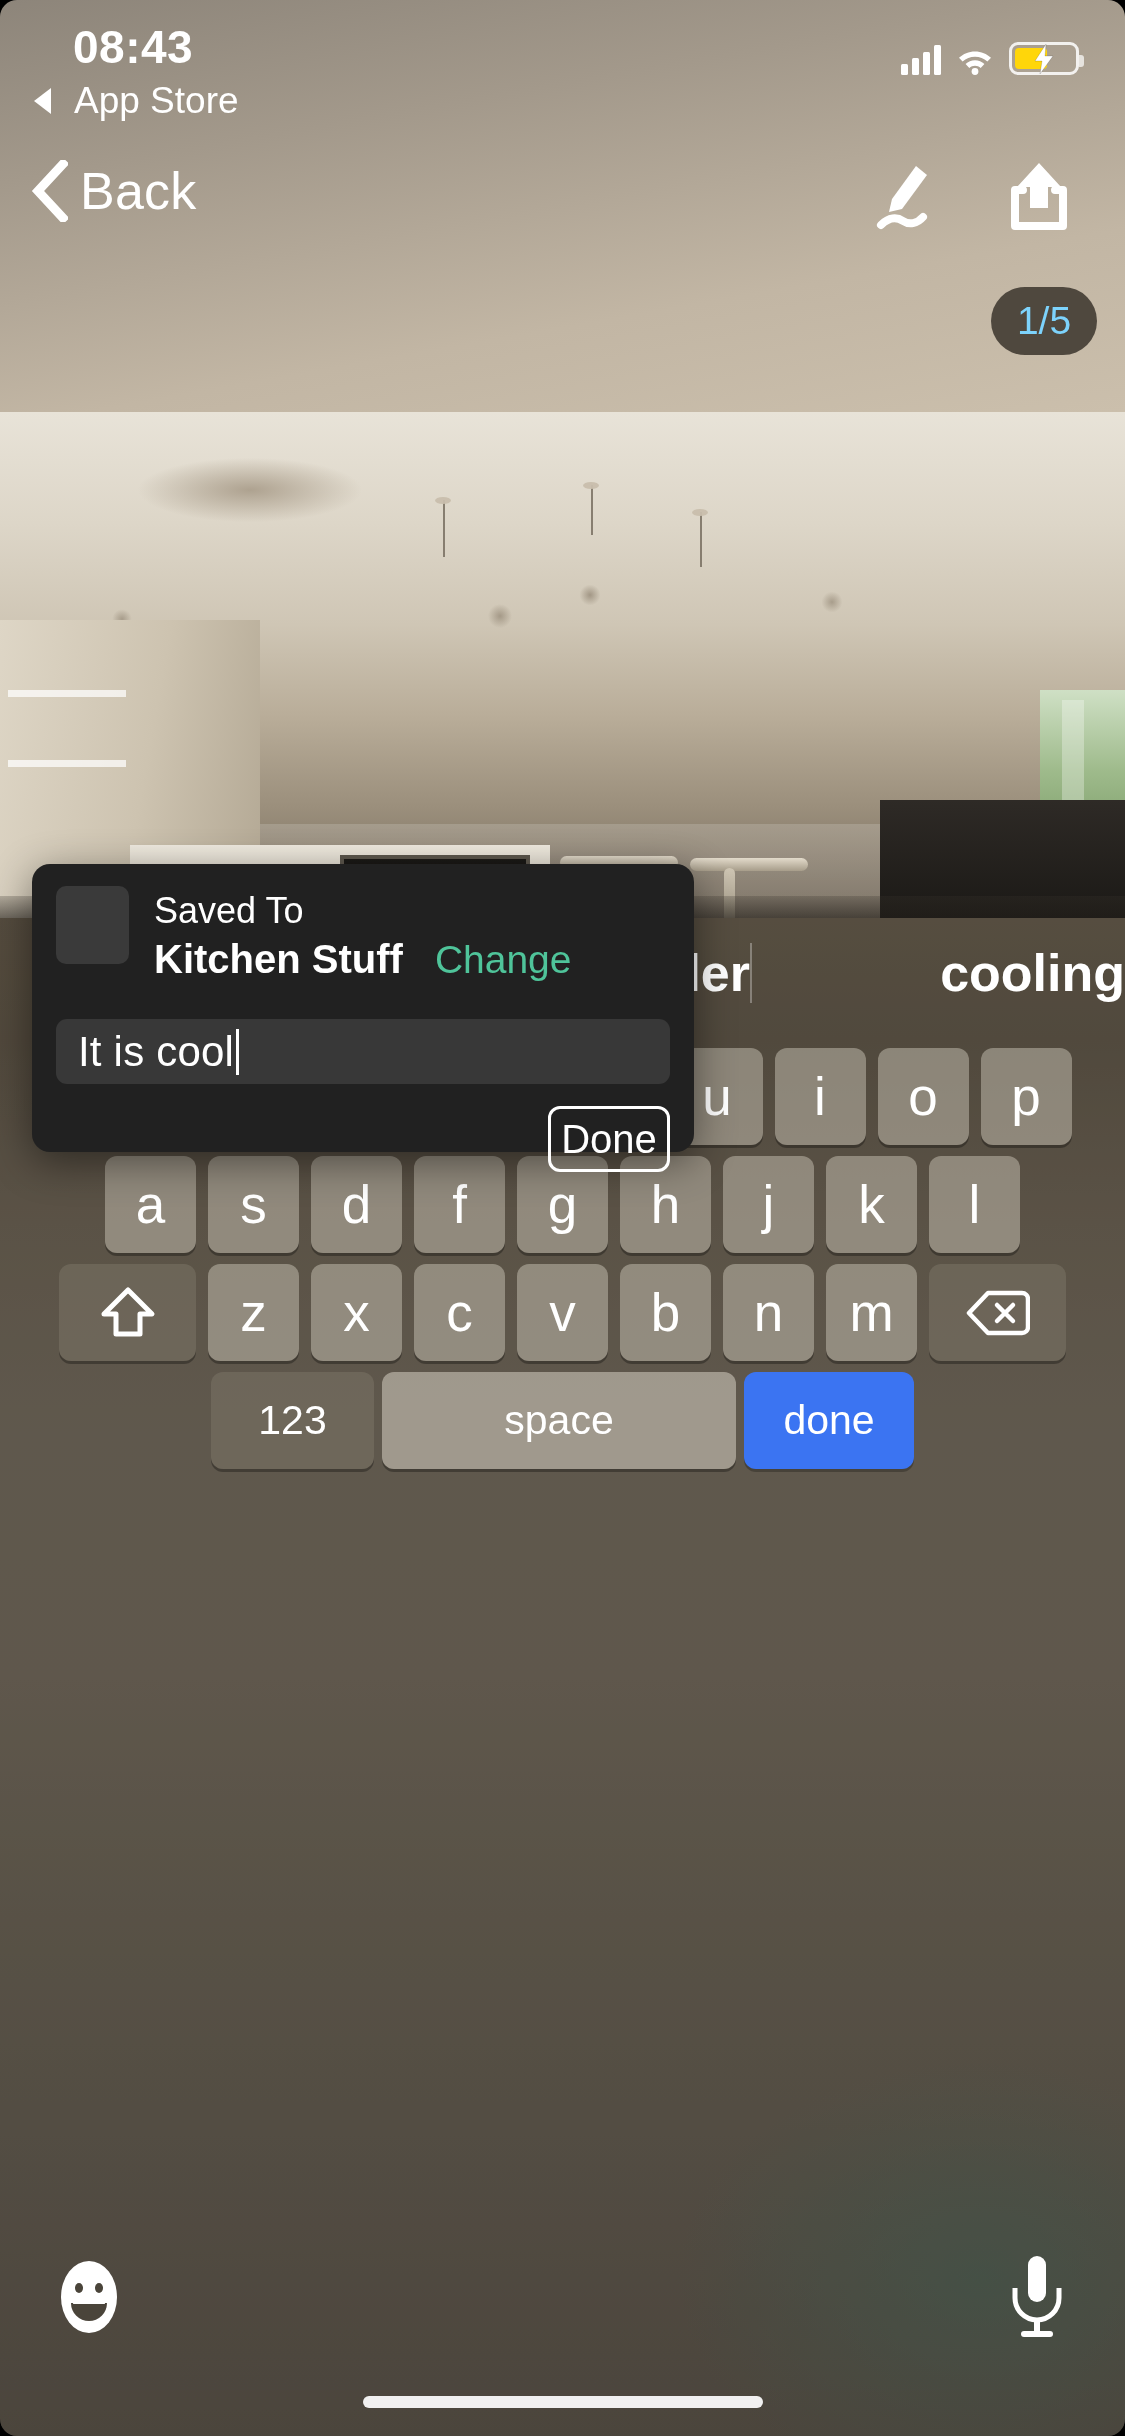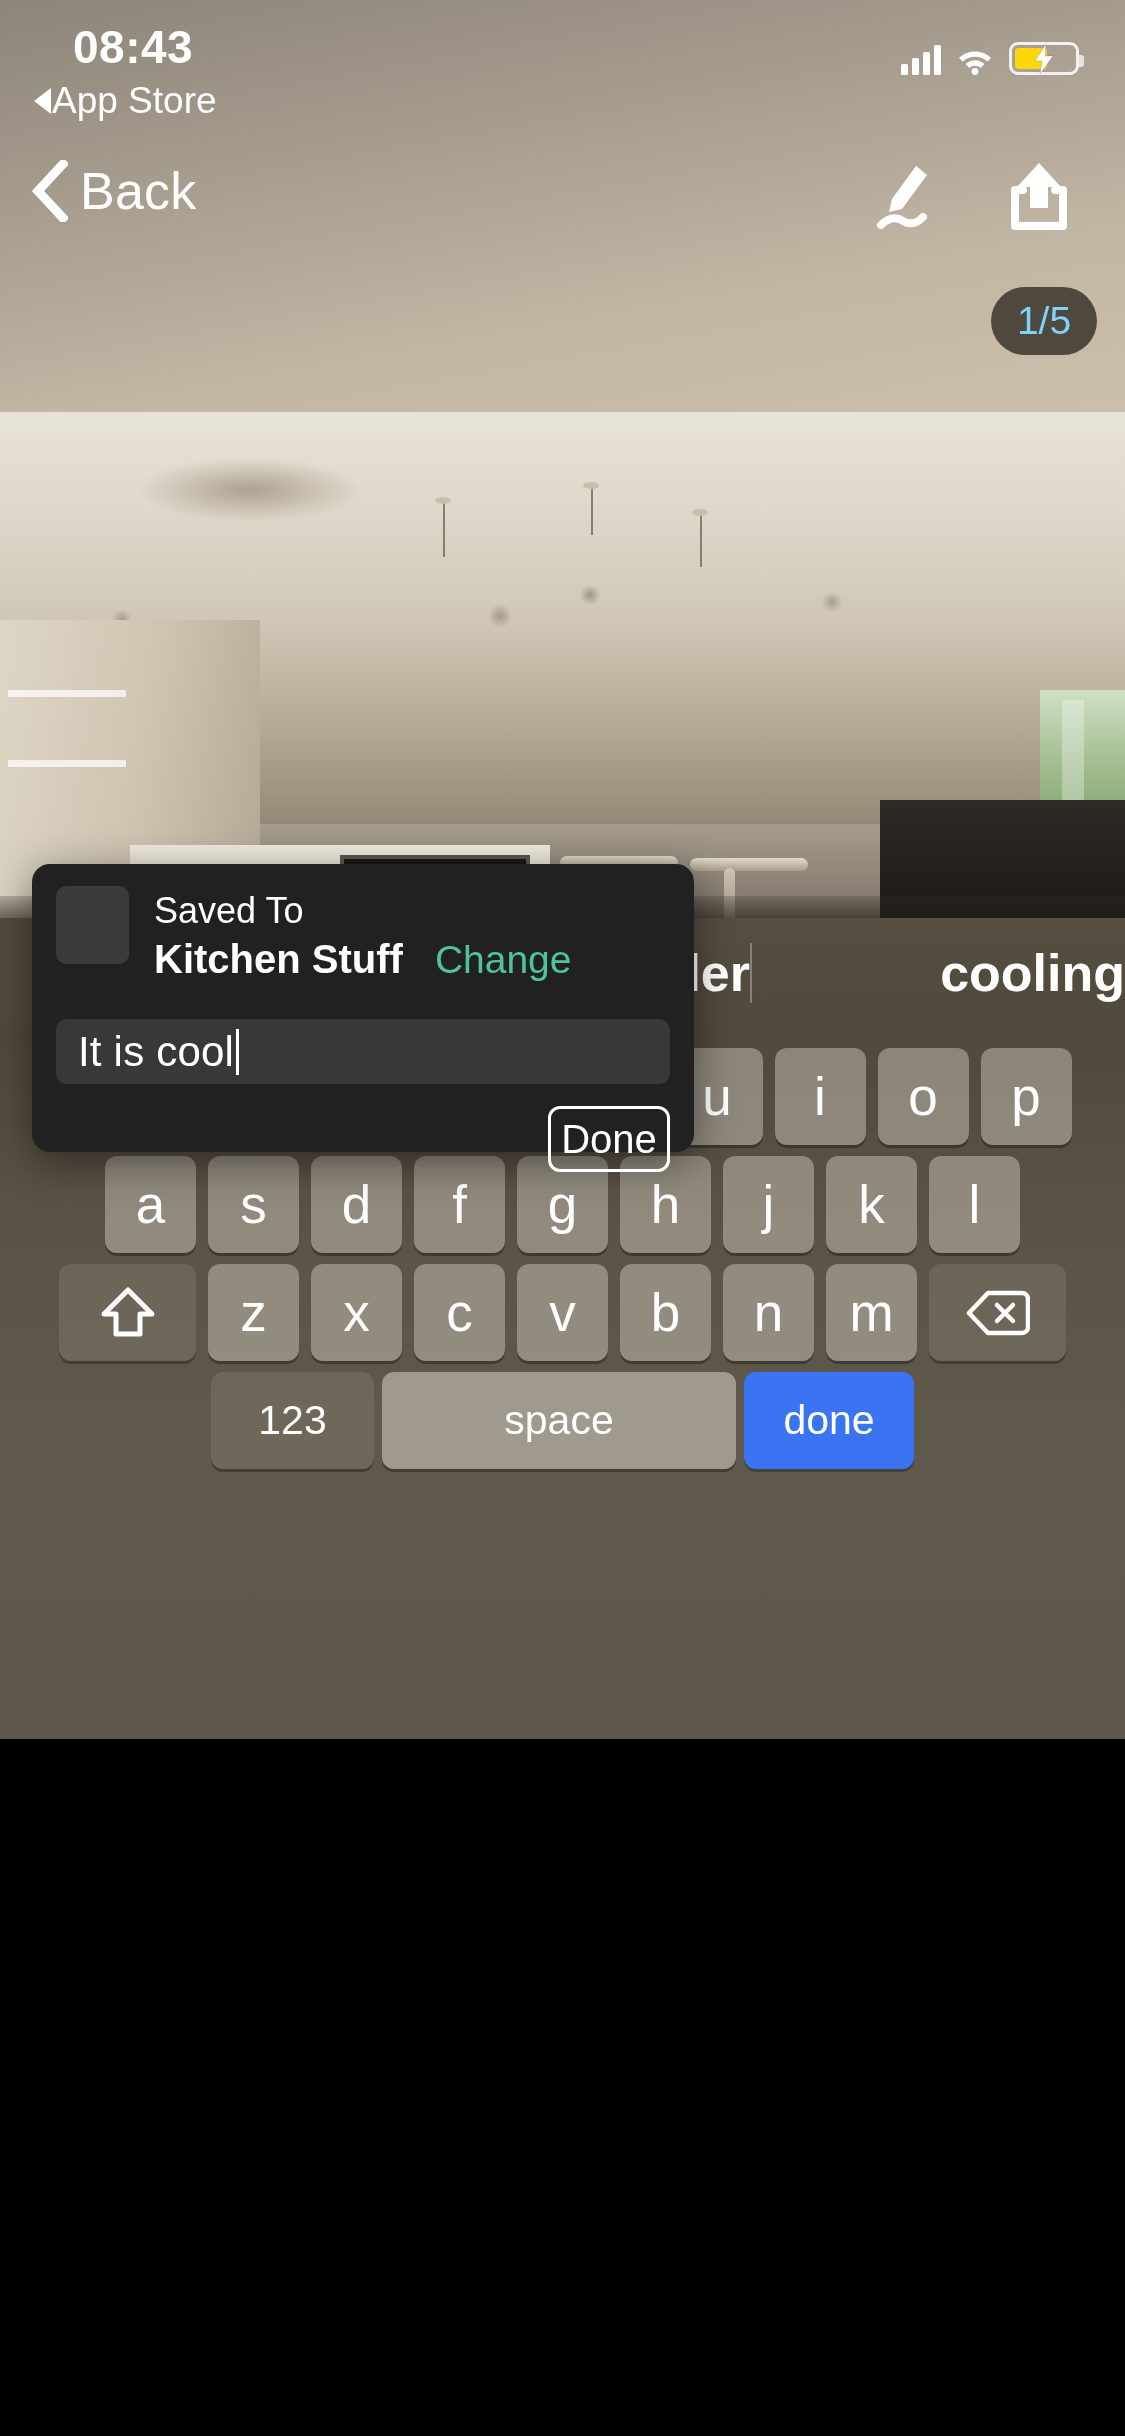--- a/index.html
+++ b/index.html
@@ -5,21 +5,21 @@
   * { margin:0; padding:0; box-sizing:border-box; }
   html,body { width:1125px; height:2436px; overflow:hidden; }
   body {
     font-family:"Liberation Sans", sans-serif;
     background:#000;
     position:relative;
     -webkit-font-smoothing:antialiased;
   }
 
   
-  #screen { position:absolute; inset:0; width:1125px; height:1739px; overflow:hidden; }
+  #screen { position:absolute; inset:0; width:1125px; height:2436px; overflow:hidden;border-radius:17px; }
 
   .photo-top {
     position:absolute; left:0; top:0; width:1125px; height:412px;
     background:linear-gradient(170deg,#8d857a 0%, #a3998b 30%, #c2b6a4 70%, #cbbfac 100%);
   }
   .photo-mid {
     position:absolute; left:0; top:412px; width:1125px; height:506px;
     background:
       radial-gradient(ellipse 160px 46px at 250px 78px, rgba(165,152,133,.85) 0%, rgba(165,152,133,0) 70%),
       radial-gradient(circle 14px at 590px 183px, rgba(150,138,120,.8) 0%, rgba(150,138,120,0) 75%),
@@ -108,21 +108,21 @@
   }
   .batt::after{
     content:""; position:absolute; right:-8px; top:10px; width:5px; height:12px;
     background:rgba(255,255,255,.7); border-radius:0 3px 3px 0;
   }
   .batt-fill { width:56%; height:100%; background:#ffd60a; border-radius:4px; }
   .bolt { position:absolute; left:50%; top:50%; transform:translate(-50%,-50%); }
 
   .back-to-app {
     position:absolute; left:34px; top:80px;
-    display:flex; align-items:center; gap:1px;
+    display:flex; align-items:center; gap:23px;
     color:#fff; font-size:37px; font-weight:400;
   }
   .tri-left {
     width:0; height:0; border-top:13px solid transparent; border-bottom:13px solid transparent;
     border-right:17px solid #fff;
   }
 
   
   .navbar { position:absolute; left:0; top:150px; width:1125px; height:110px; }
   .nav-back { position:absolute; left:30px; top:10px; display:flex; align-items:center; gap:12px; }

